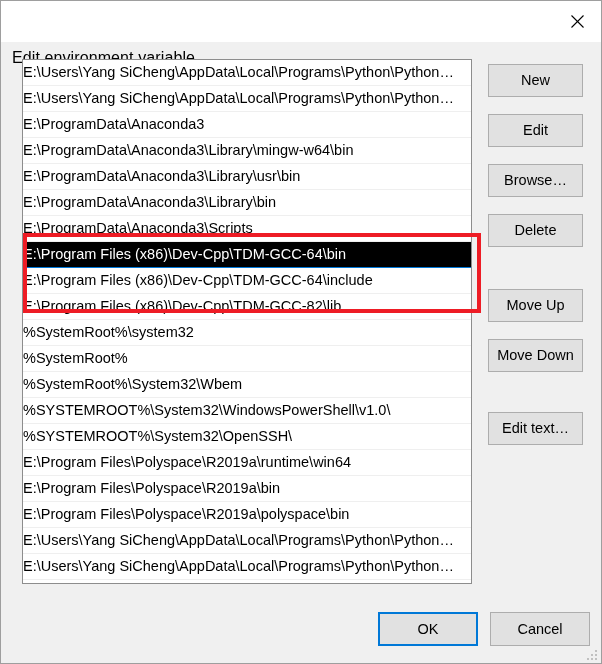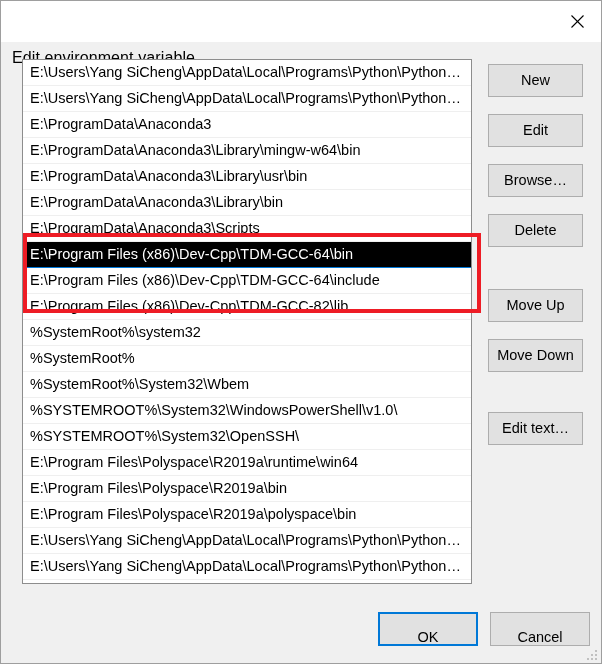--- a/index.html
+++ b/index.html
@@ -58,21 +58,20 @@
     width: 450px;
     height: 525px;
     background: #ffffff;
     border: 1px solid #8d8d8d;
     overflow: hidden;
   }
   .list-row {
     position: relative;
     height: 26px;
     line-height: 25px;
-    padding-left: 7px;
     padding-right: 4px;
     font-size: 14.5px;
     color: #000000;
     white-space: nowrap;
     overflow: hidden;
     text-overflow: ellipsis;
     border-bottom: 1px solid #efefef;
     background: #ffffff;
   }
   .list-row.selected {
@@ -117,21 +116,21 @@
     width: 100px;
     height: 34px;
     background: #e1e1e1;
     border: 1px solid #adadad;
     font-family: "Liberation Sans", sans-serif;
     font-size: 14.5px;
     color: #000000;
     text-align: center;
     line-height: 32px;
     cursor: default;
-    padding: 8px;
+    padding: 0;
   }
   #ok-button {
     left: 377px;
     border: 2px solid #0078d7;
     line-height: 30px;
   }
   #cancel-button { left: 489px; }
 
   
   #resize-grip {

